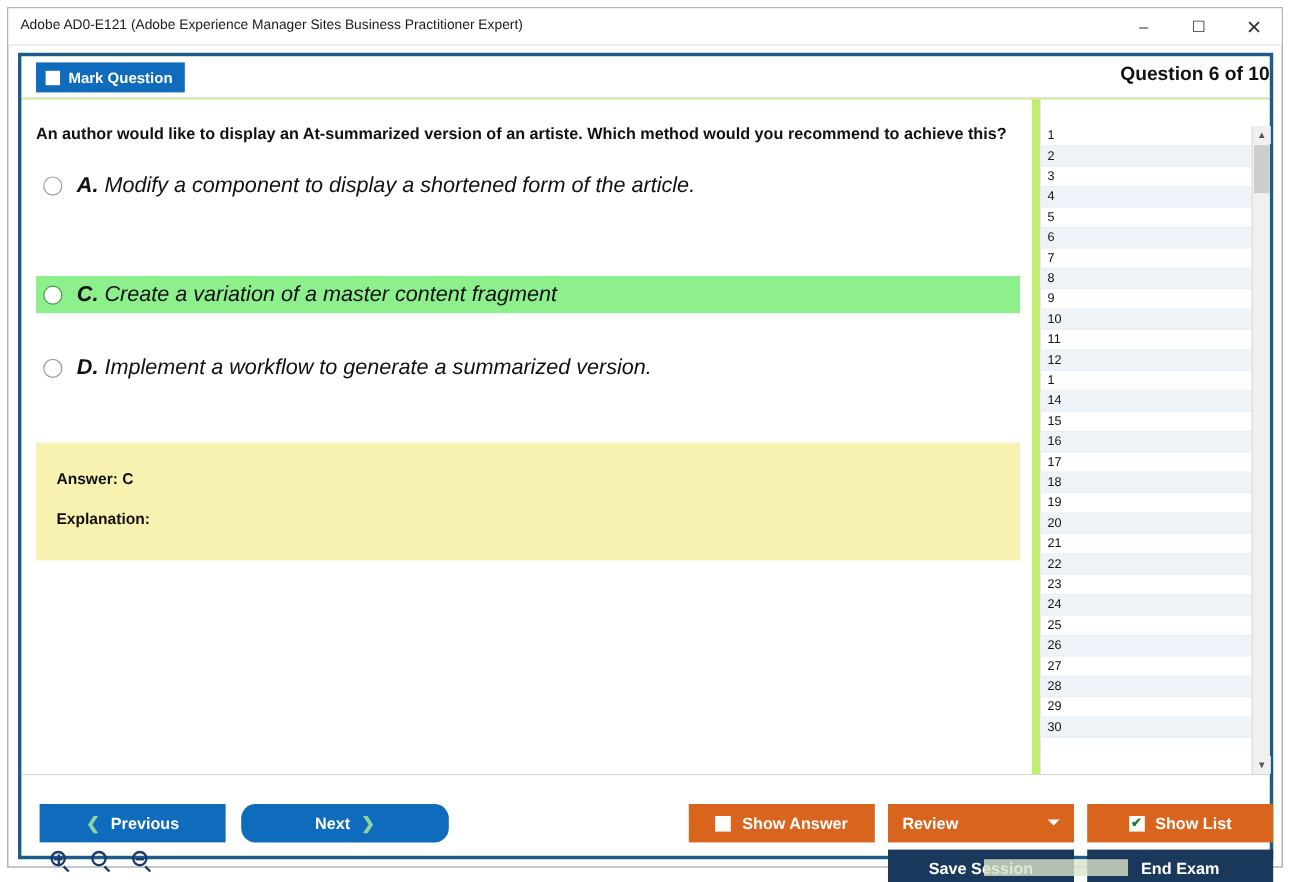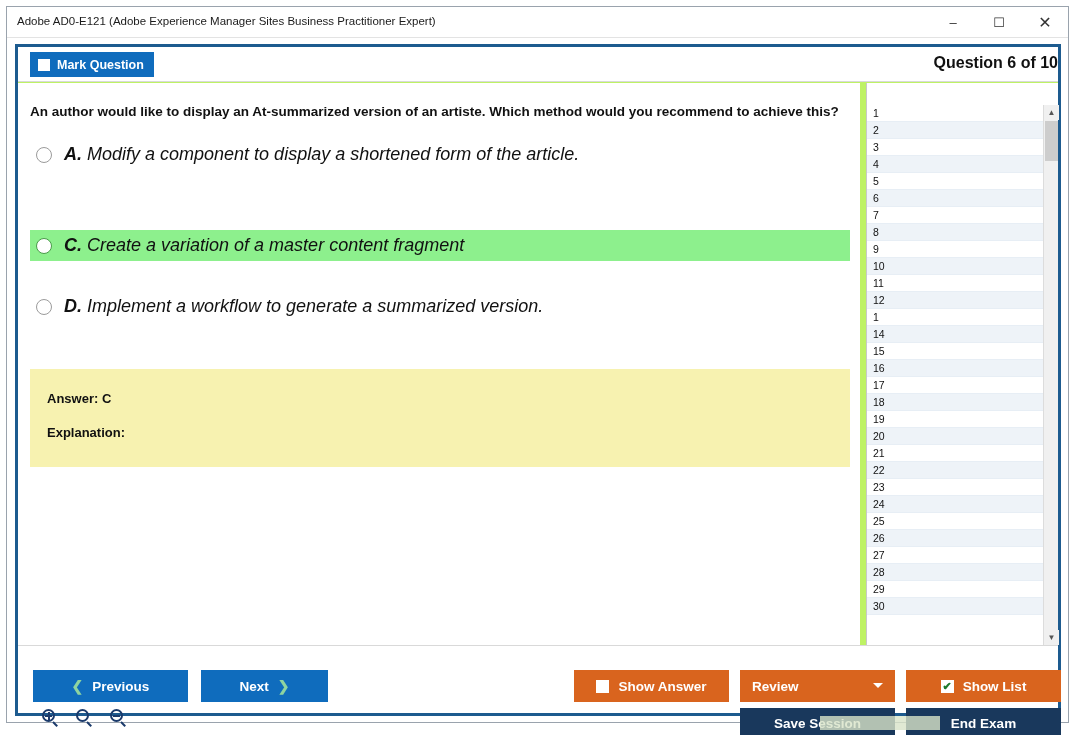--- a/index.html
+++ b/index.html
@@ -249,23 +249,24 @@
     justify-content: center;
   }
   .btn-prev {
     left: 15px; top: 24px;
     width: 155px; height: 32px;
     background: #0f6cbd;
     gap: 9px;
   }
   .btn-next {
     left: 183px; top: 24px;
-    width: 127px; height: 32px;
+    width: 173px; height: 32px;
     background: #0f6cbd;
     gap: 9px;
+    border-radius: 12px;
   }
   .chev { color: #8ed4a0; font-size: 14px; font-weight: bold; }
   .btn-show-answer {
     left: 556px; top: 24px;
     width: 155px; height: 32px;
     background: #d9641e;
     gap: 9px;
   }
   .btn-show-answer .chk {
     width: 13px; height: 13px;

